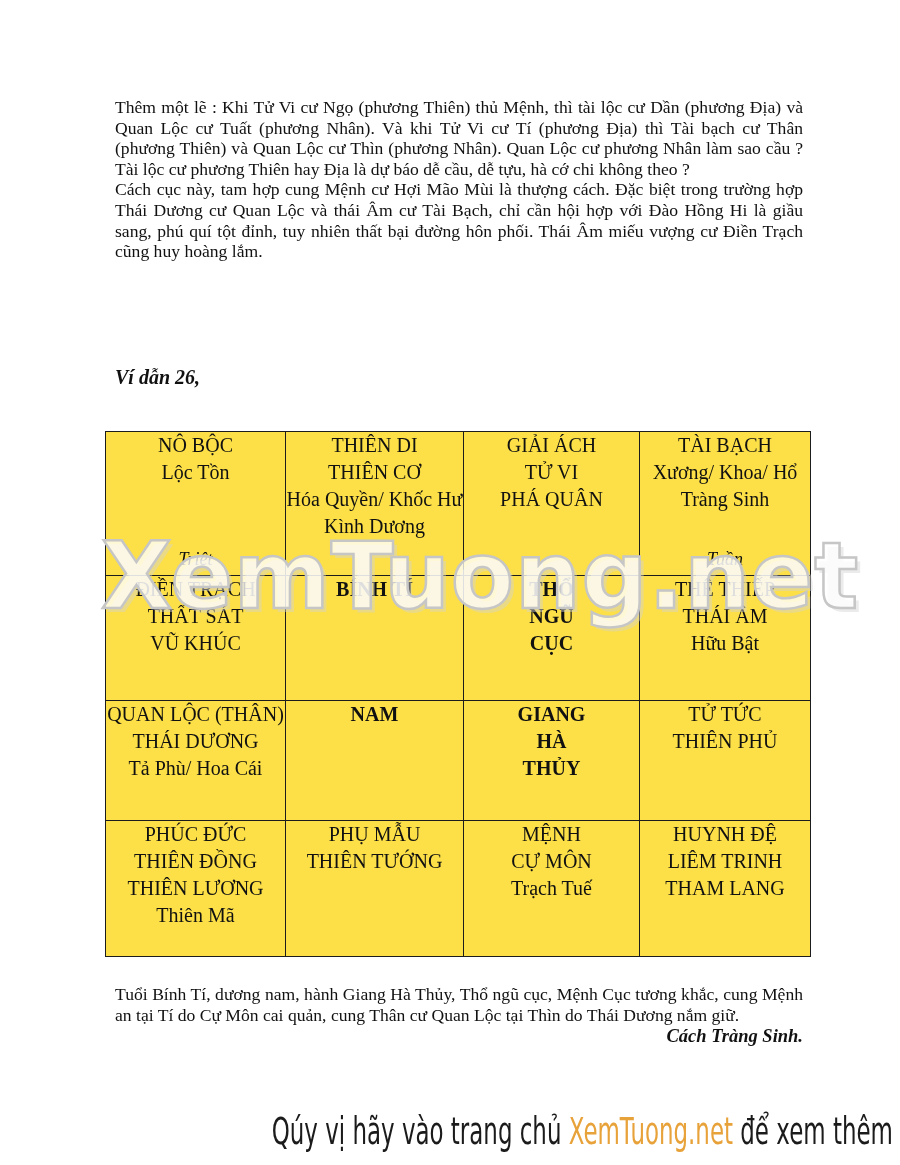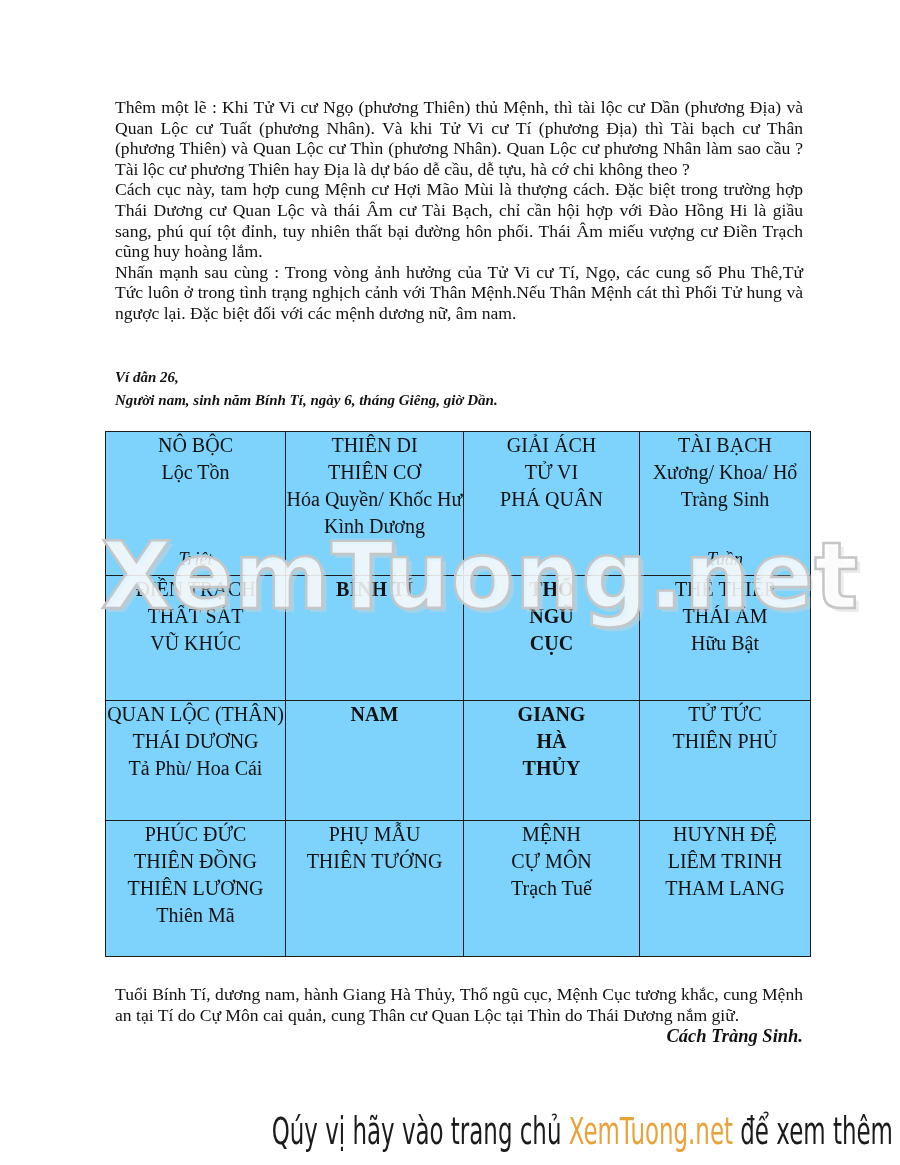--- a/index.html
+++ b/index.html
@@ -21,36 +21,36 @@
     font-size: 17.6px;
     line-height: 20.6px;
     text-align: justify;
   }
   .intro p { margin: 0; }
   
   .example {
     position: absolute;
     left: 107px; top: 366px;
     width: 688px;
-    font-size: 15px;
+    font-size: 20px;
     line-height: 23px;
     font-weight: bold;
     font-style: italic;
   }
   
   .chart-wrap {
     position: absolute;
     left: 97px; top: 431px;
     width: 707px; height: 527px;
   }
   table.chart {
     border-collapse: collapse;
     table-layout: fixed;
     width: 705px; height: 525px;
-    background: #7dd3fc;
+    background: #fde047;
   }
   table.chart td {
     border: 1.6px solid #1c1c1c;
     vertical-align: top;
     text-align: center;
     position: relative;
     font-size: 20px;
     line-height: 27px;
     padding: 0;
   }
@@ -121,26 +121,24 @@
   .footer .brand { color: #e8a23a; text-decoration: none; }
 </style>
 </head>
 <body>
 
 <div class="page">
 
   <section class="intro">
     <p>Thêm một lẽ : Khi Tử Vi cư Ngọ (phương Thiên) thủ Mệnh, thì tài lộc cư Dần (phương Địa) và Quan Lộc cư Tuất (phương Nhân). Và khi Tử Vi cư Tí (phương Địa) thì Tài bạch cư Thân (phương Thiên) và Quan Lộc cư Thìn (phương Nhân). Quan Lộc cư phương Nhân làm sao cầu ? Tài lộc cư phương Thiên hay Địa là dự báo dễ cầu, dễ tựu, hà cớ chi không theo ?</p>
     <p>Cách cục này, tam hợp cung Mệnh cư Hợi Mão Mùi là thượng cách. Đặc biệt trong trường hợp Thái Dương cư Quan Lộc và thái Âm cư Tài Bạch, chỉ cần hội hợp với Đào Hồng Hi là giầu sang, phú quí tột đỉnh, tuy nhiên thất bại đường hôn phối. Thái Âm miếu vượng cư Điền Trạch cũng huy hoàng lắm.</p>
-    <p>Nhấn mạnh sau cùng : Trong vòng ảnh hưởng của Tử Vi cư Tí, Ngọ, các cung số Phu Thê,Tử Tức luôn ở trong tình trạng nghịch cảnh với Thân Mệnh.Nếu Thân Mệnh cát thì Phối Tử hung và ngược lại. Đặc biệt đối với các mệnh dương nữ, âm nam.</p>
   </section>
 
   <div class="example">
     <div>Ví dẫn 26,</div>
-    <div>Người nam, sinh năm Bính Tí, ngày 6, tháng Giêng, giờ Dần.</div>
   </div>
 
   <div class="chart-wrap">
     <table class="chart">
       <colgroup>
           <col style="width:180px">
           <col style="width:178px">
           <col style="width:176px">
           <col style="width:171px">
         </colgroup>

